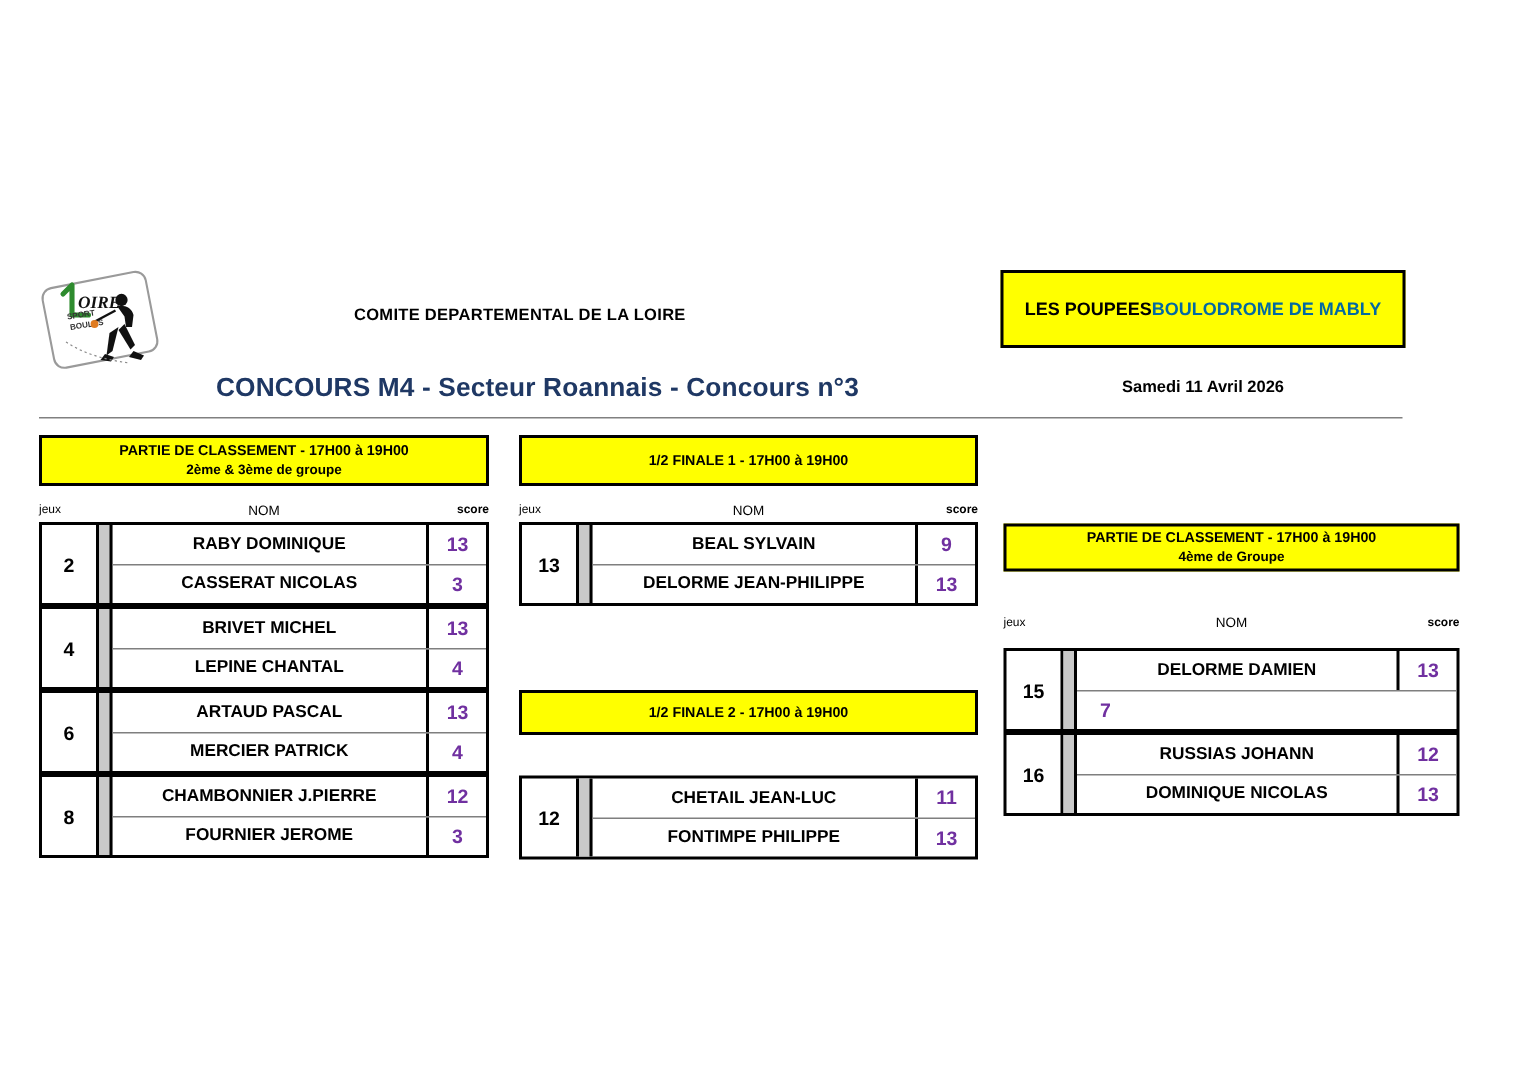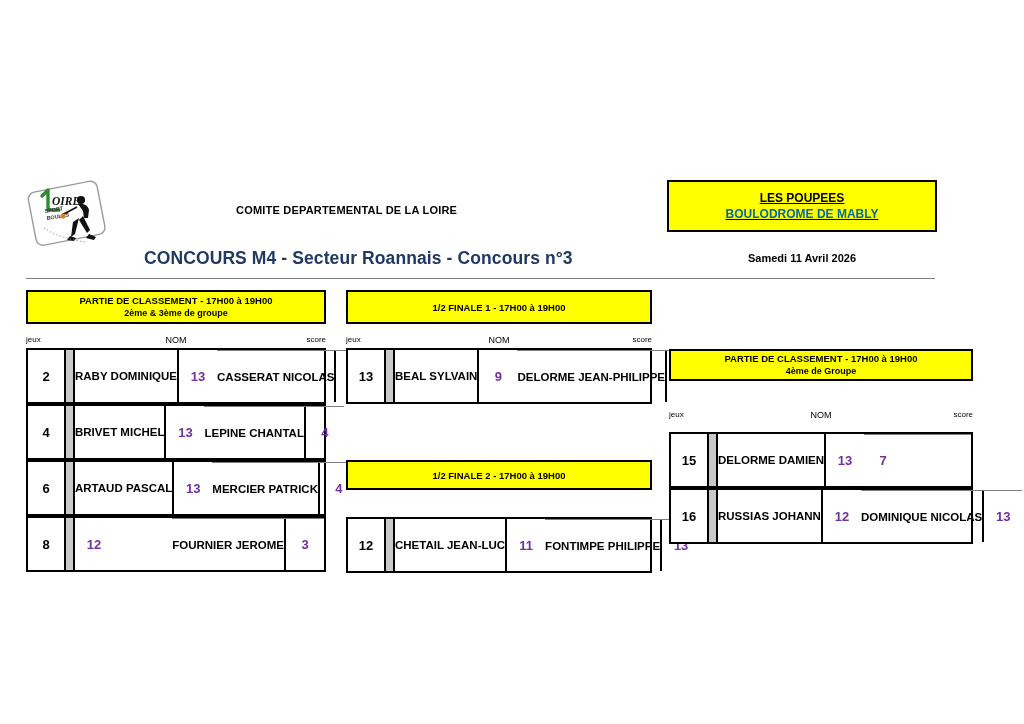--- a/index.html
+++ b/index.html
@@ -26,21 +26,21 @@
   }
   .concours-title{
     position:absolute;left:144px;top:232px;
     font-size:17.5px;font-weight:bold;color:#1F3864;letter-spacing:.1px;
     white-space:nowrap;
   }
   .venue-box{
     position:absolute;left:667px;top:164px;width:270px;height:52px;
     background:#FFFF00;border:2.5px solid #000;
     box-sizing:border-box;
-    display:flex;flex-direction:column;align-items:center;justify-content:center;text-decoration:underline;
+    display:flex;flex-direction:row;align-items:center;justify-content:center;
   }
   .venue-box .l1{font-size:12px;font-weight:bold;color:#000;line-height:16px;}
   .venue-box .l2{font-size:12px;font-weight:bold;color:#0369a1;line-height:16px;}
   .date-line{
     position:absolute;left:667px;top:236px;width:270px;
     text-align:center;font-size:11px;font-weight:bold;color:#000;
   }
   .hrule{
     position:absolute;left:26px;top:262px;width:909px;height:0;
     border-top:1.6px solid #808080;
@@ -56,39 +56,39 @@
   .ybox .t1{font-size:9.5px;font-weight:bold;color:#000;line-height:13px;}
   .ybox .t2{font-size:9px;font-weight:bold;color:#000;line-height:13px;}
 
   
   .colhdr{
     position:absolute;height:13px;
   }
   .colhdr span{position:absolute;font-size:8px;color:#000;white-space:nowrap;}
   .colhdr .c-jeux{left:0;}
   .colhdr .c-nom{left:50%;transform:translateX(-50%);font-size:9px;}
-  .colhdr .c-score{right:0;}
+  .colhdr .c-score{right:0;font-weight:bold;}
 
   .mtable{
     position:absolute;box-sizing:border-box;
     border:2.3px solid #000;background:#fff;
     display:flex;
   }
   .mt-jeux{
     flex:0 0 auto;display:flex;align-items:center;justify-content:center;
     font-size:13px;font-weight:bold;color:#000;
     border-right:2.3px solid #000;
     box-sizing:border-box;
   }
   .mt-sep{
     flex:0 0 9px;background:#C9C9C9;
     border-right:2.3px solid #000;
     box-sizing:border-box;
   }
-  .mt-rows{flex:1 1 auto;display:flex;flex-direction:row;box-sizing:border-box;}
+  .mt-rows{flex:1 1 auto;display:flex;flex-direction:column;box-sizing:border-box;}
   .mt-row{
     flex:1 1 0;display:flex;box-sizing:border-box;
   }
   .mt-row.second{border-top:1.5px solid #7F7F7F;}
   .mt-name{
     flex:1 1 auto;display:flex;align-items:center;justify-content:center;
     font-size:11.5px;font-weight:bold;color:#000;
     border-right:2.3px solid #000;
     box-sizing:border-box;white-space:nowrap;
   }
@@ -188,20 +188,21 @@
             <div class="mt-name">MERCIER PATRICK</div>
             <div class="mt-score" style="flex-basis: 38px;">4</div>
           </div>
         </div>
       </div>
       <div class="mtable" style="left: 26px; top: 500px; width: 300px; height: 56px;">
         <div class="mt-jeux" style="flex-basis: 38px;">8</div>
         <div class="mt-sep"></div>
         <div class="mt-rows">
           <div class="mt-row">
+            <div class="mt-name">CHAMBONNIER J.PIERRE</div>
             <div class="mt-score" style="flex-basis: 38px;">12</div>
           </div>
           <div class="mt-row second">
             <div class="mt-name">FOURNIER JEROME</div>
             <div class="mt-score" style="flex-basis: 38px;">3</div>
           </div>
         </div>
       </div>
       <div class="ybox" style="left: 346px; top: 274px; width: 306px; height: 34px;">
         <div class="t1">1/2 FINALE 1 - 17H00 à 19H00</div>

